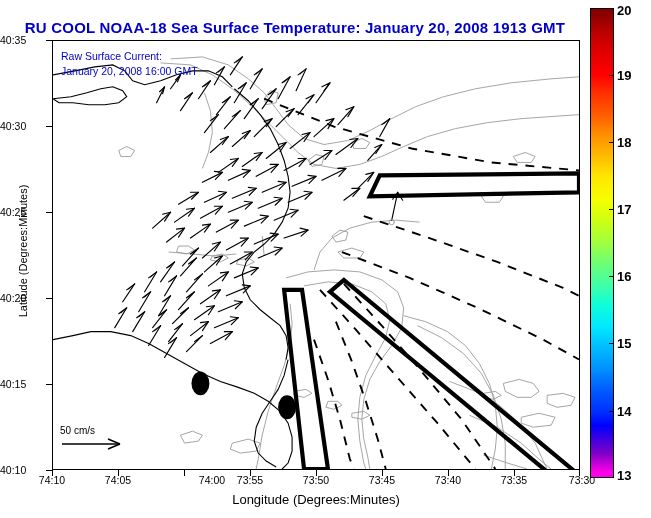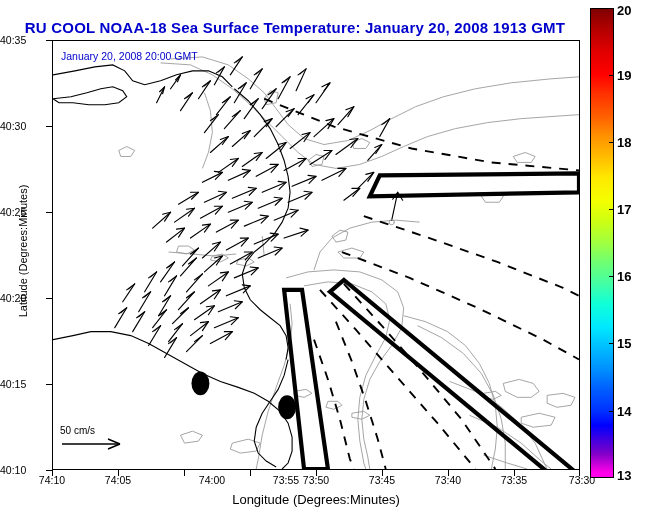--- a/index.html
+++ b/index.html
@@ -385,21 +385,22 @@
         <path d="M232,250 L250,250 L276,430 L252,430 Z"></path>
       </g>
 
       <g fill="#000000">
         <ellipse cx="148" cy="344" rx="9" ry="12"></ellipse>
         <ellipse cx="235" cy="368" rx="9" ry="12"></ellipse>
       </g>
     </svg>
 
     <div id="annot">
-      <div>January 20, 2008 20:00 GMT</div>
+      <div>Raw Surface Current:</div>
+      <div>January 20, 2008 16:00 GMT</div>
     </div>
 
     <div id="scalebar">
       <span class="sb-label">50 cm/s</span>
       <svg width="70" height="14">
         <line x1="2" y1="7" x2="60" y2="7" stroke="#000" stroke-width="1.4"></line>
         <path d="M60,7 L48,2 M60,7 L48,12" stroke="#000" stroke-width="1.4" fill="none"></path>
       </svg>
     </div>
   </div>
@@ -412,21 +413,21 @@
     <div class="tick xtick" style="left:316px;top:470px;"></div>
     <div class="tick xtick" style="left:382px;top:470px;"></div>
     <div class="tick xtick" style="left:448px;top:470px;"></div>
     <div class="tick xtick" style="left:514px;top:470px;"></div>
     <div class="tick xtick" style="left:579px;top:470px;"></div>
   </div>
   <div>
     <div class="xticklabel" style="left:52px;top:474px;">74:10</div>
     <div class="xticklabel" style="left:118px;top:474px;">74:05</div>
     <div class="xticklabel" style="left:184px;top:474px;margin-left:28px;">74:00</div>
-    <div class="xticklabel" style="left:250px;top:474px;margin-left:36px;">73:55</div>
+    <div class="xticklabel" style="left:250px;top:474px;">73:55</div>
     <div class="xticklabel" style="left:316px;top:474px;">73:50</div>
     <div class="xticklabel" style="left:382px;top:474px;">73:45</div>
     <div class="xticklabel" style="left:448px;top:474px;">73:40</div>
     <div class="xticklabel" style="left:514px;top:474px;">73:35</div>
     <div class="xticklabel" style="left:582px;top:474px;">73:30</div>
   </div>
 
   <div>
     <div class="tick ytick" style="left:46px;top:40px;"></div>
     <div class="tick ytick" style="left:46px;top:126px;"></div>

